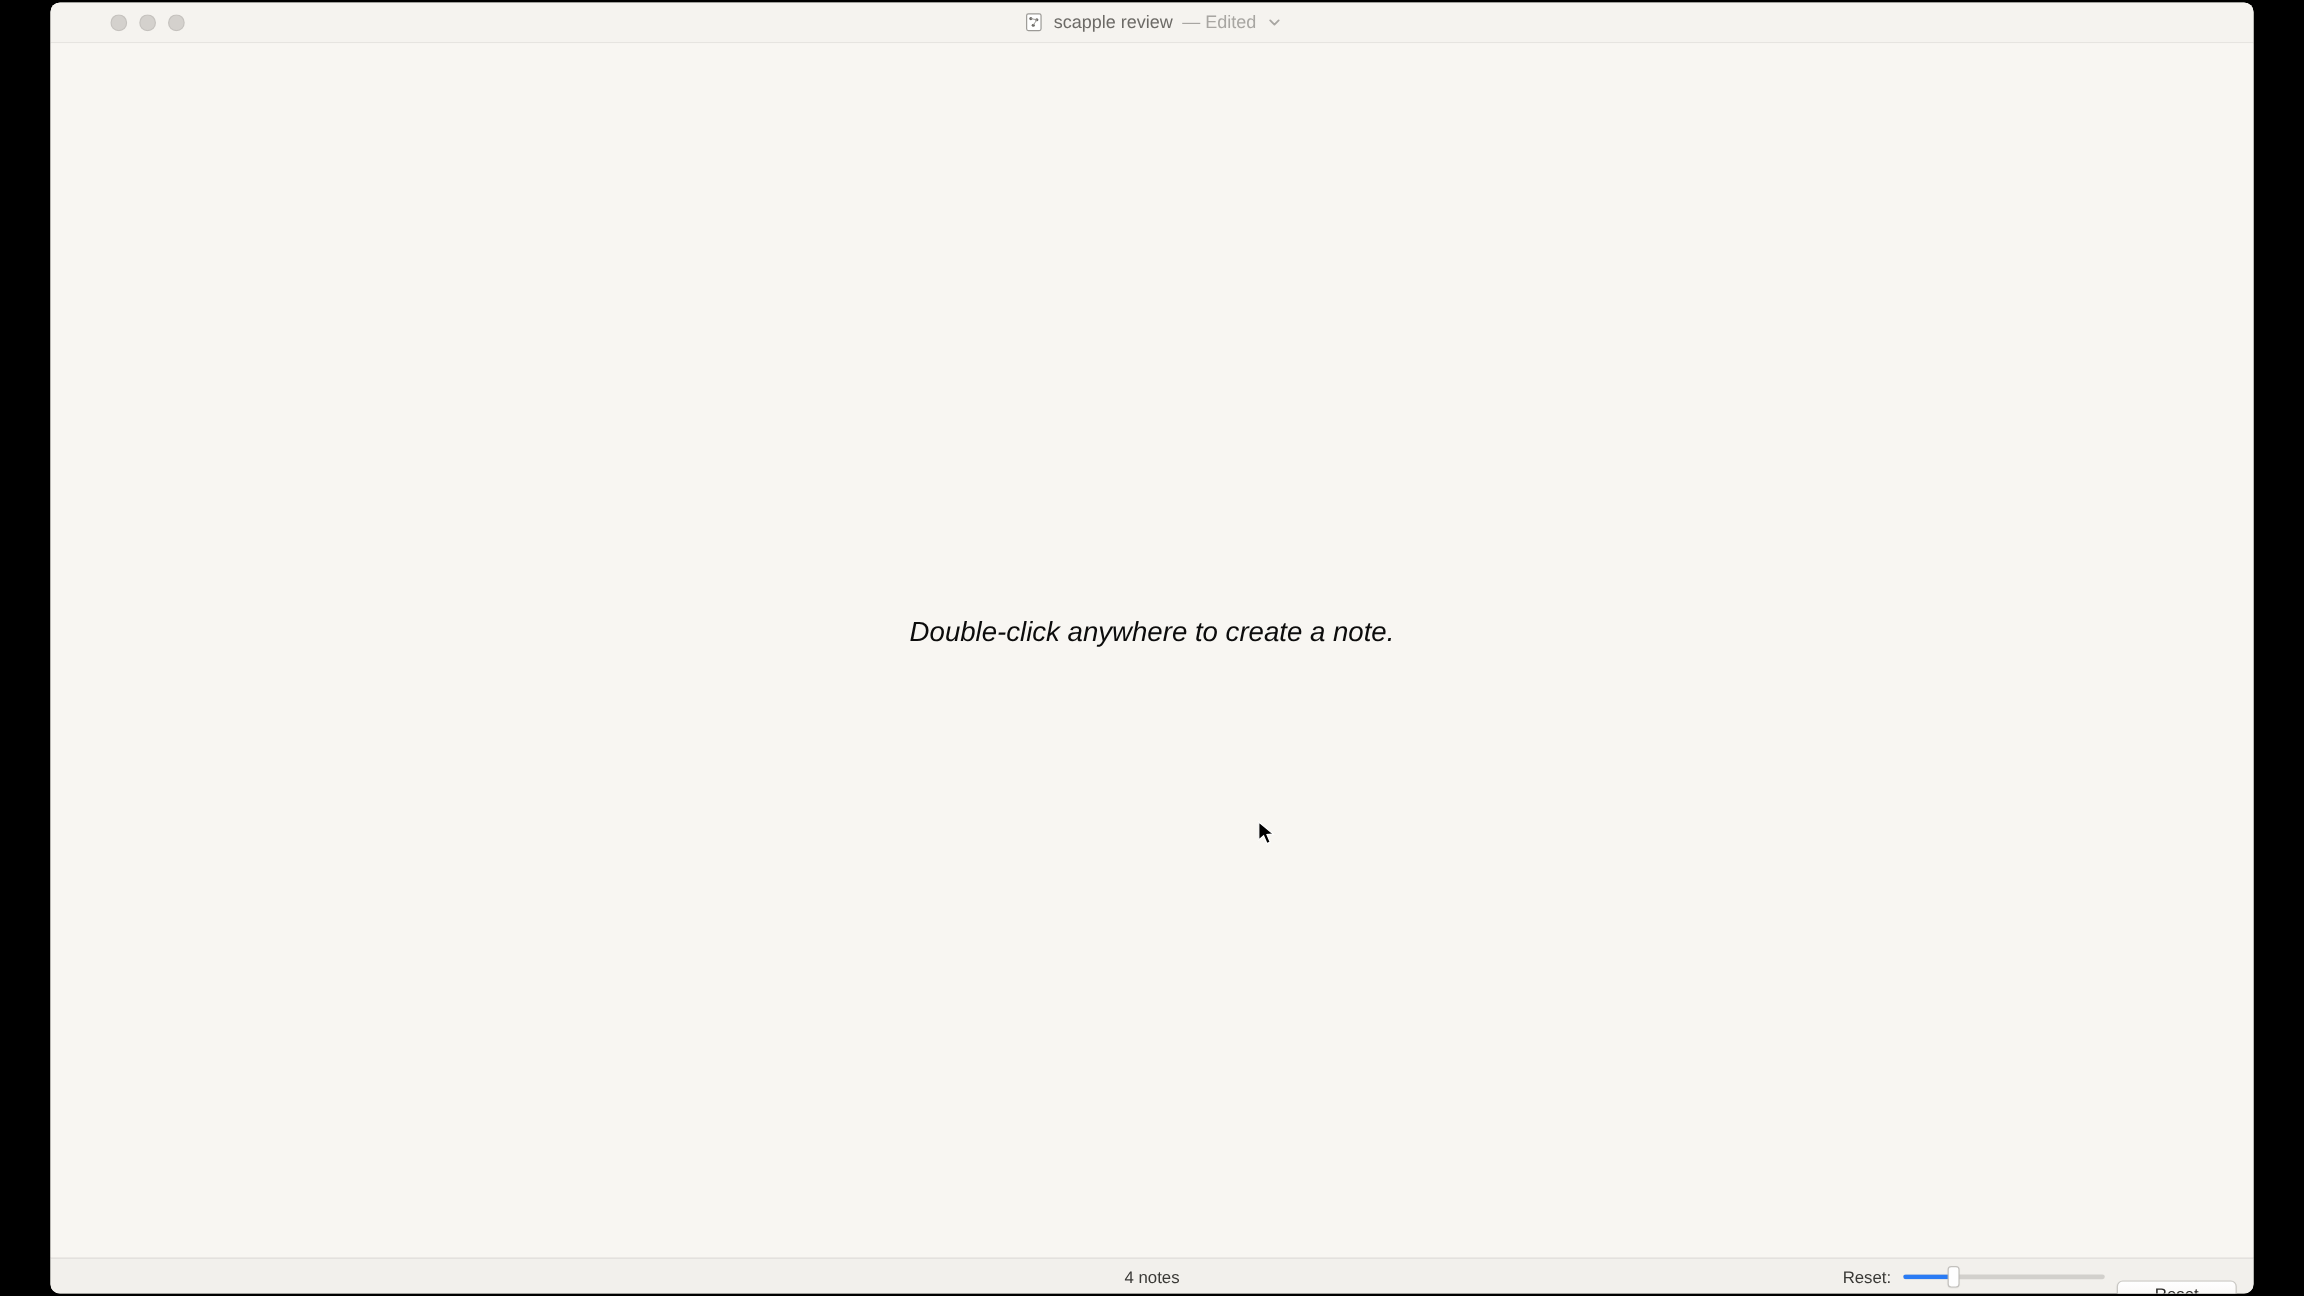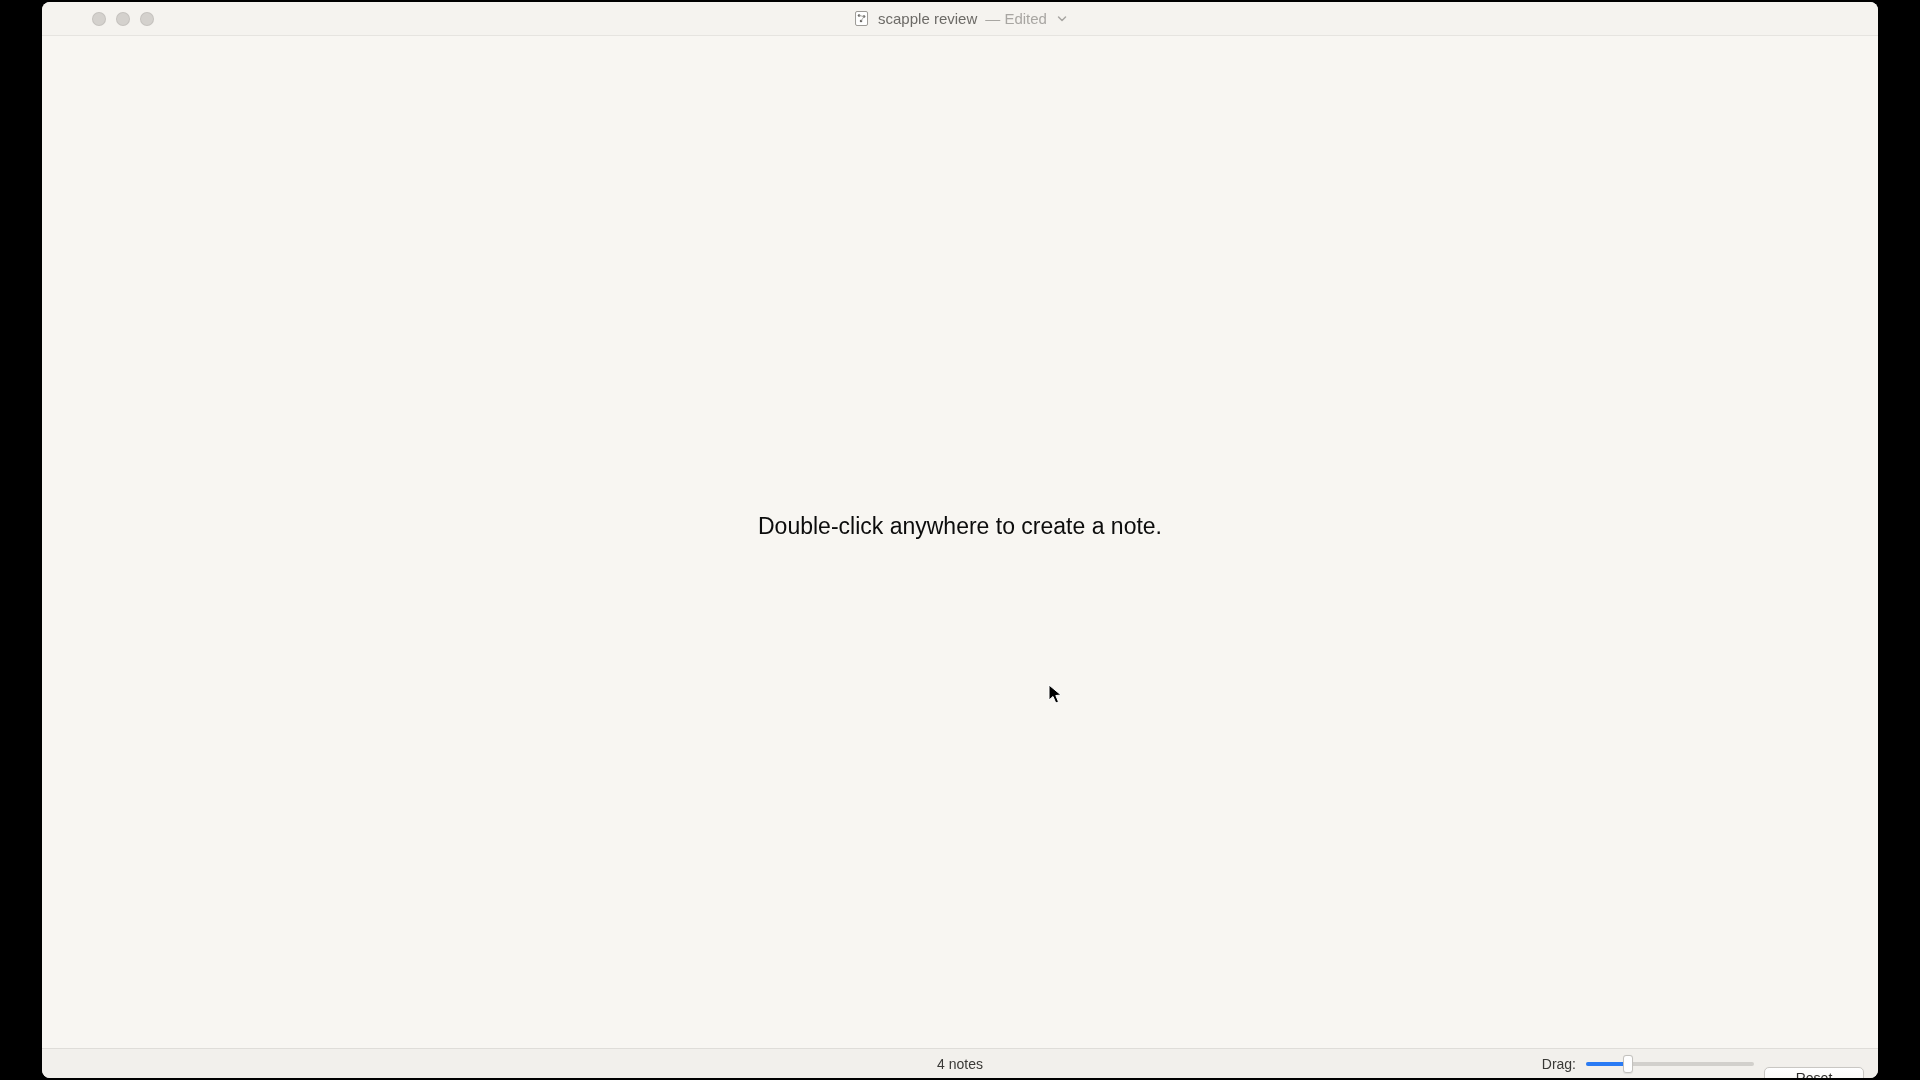--- a/index.html
+++ b/index.html
@@ -78,20 +78,21 @@
       height: 10px;
       display: inline-flex;
       margin-left: 2px;
     }
     .chev svg { display: block; }
     .canvas {
       flex: 1;
       background: #f8f6f2;
       position: relative;
       cursor: default;
+      font-style: italic;
     }
     .hint {
       position: absolute;
       top: 48.5%;
       left: 50%;
       transform: translate(-50%, -50%);
       text-align: center;
       font-size: 23px;
       color: #0c0c0c;
       line-height: 1.35;
@@ -222,21 +223,21 @@
     <div class="cursor">
       <svg width="16" height="22" viewBox="0 0 16 22">
         <path d="M1 1 L1 16 L5 12.5 L7.8 19 L10.5 17.8 L7.8 11.5 L13 11 Z" fill="#000" stroke="#fff" stroke-width="1"></path>
       </svg>
     </div>
   </div>
 
   <div class="statusbar">
     <div class="note-count">4 notes</div>
     <div class="zoom-group">
-      <span class="zoom-label">Drag:</span>
+      <span class="zoom-label">Reset:</span>
       <div class="slider">
         <div class="slider-track">
           <div class="slider-fill"></div>
         </div>
         <div class="slider-thumb"></div>
       </div>
       <div class="reset-btn">
         <span>Reset</span>
       </div>
     </div>

